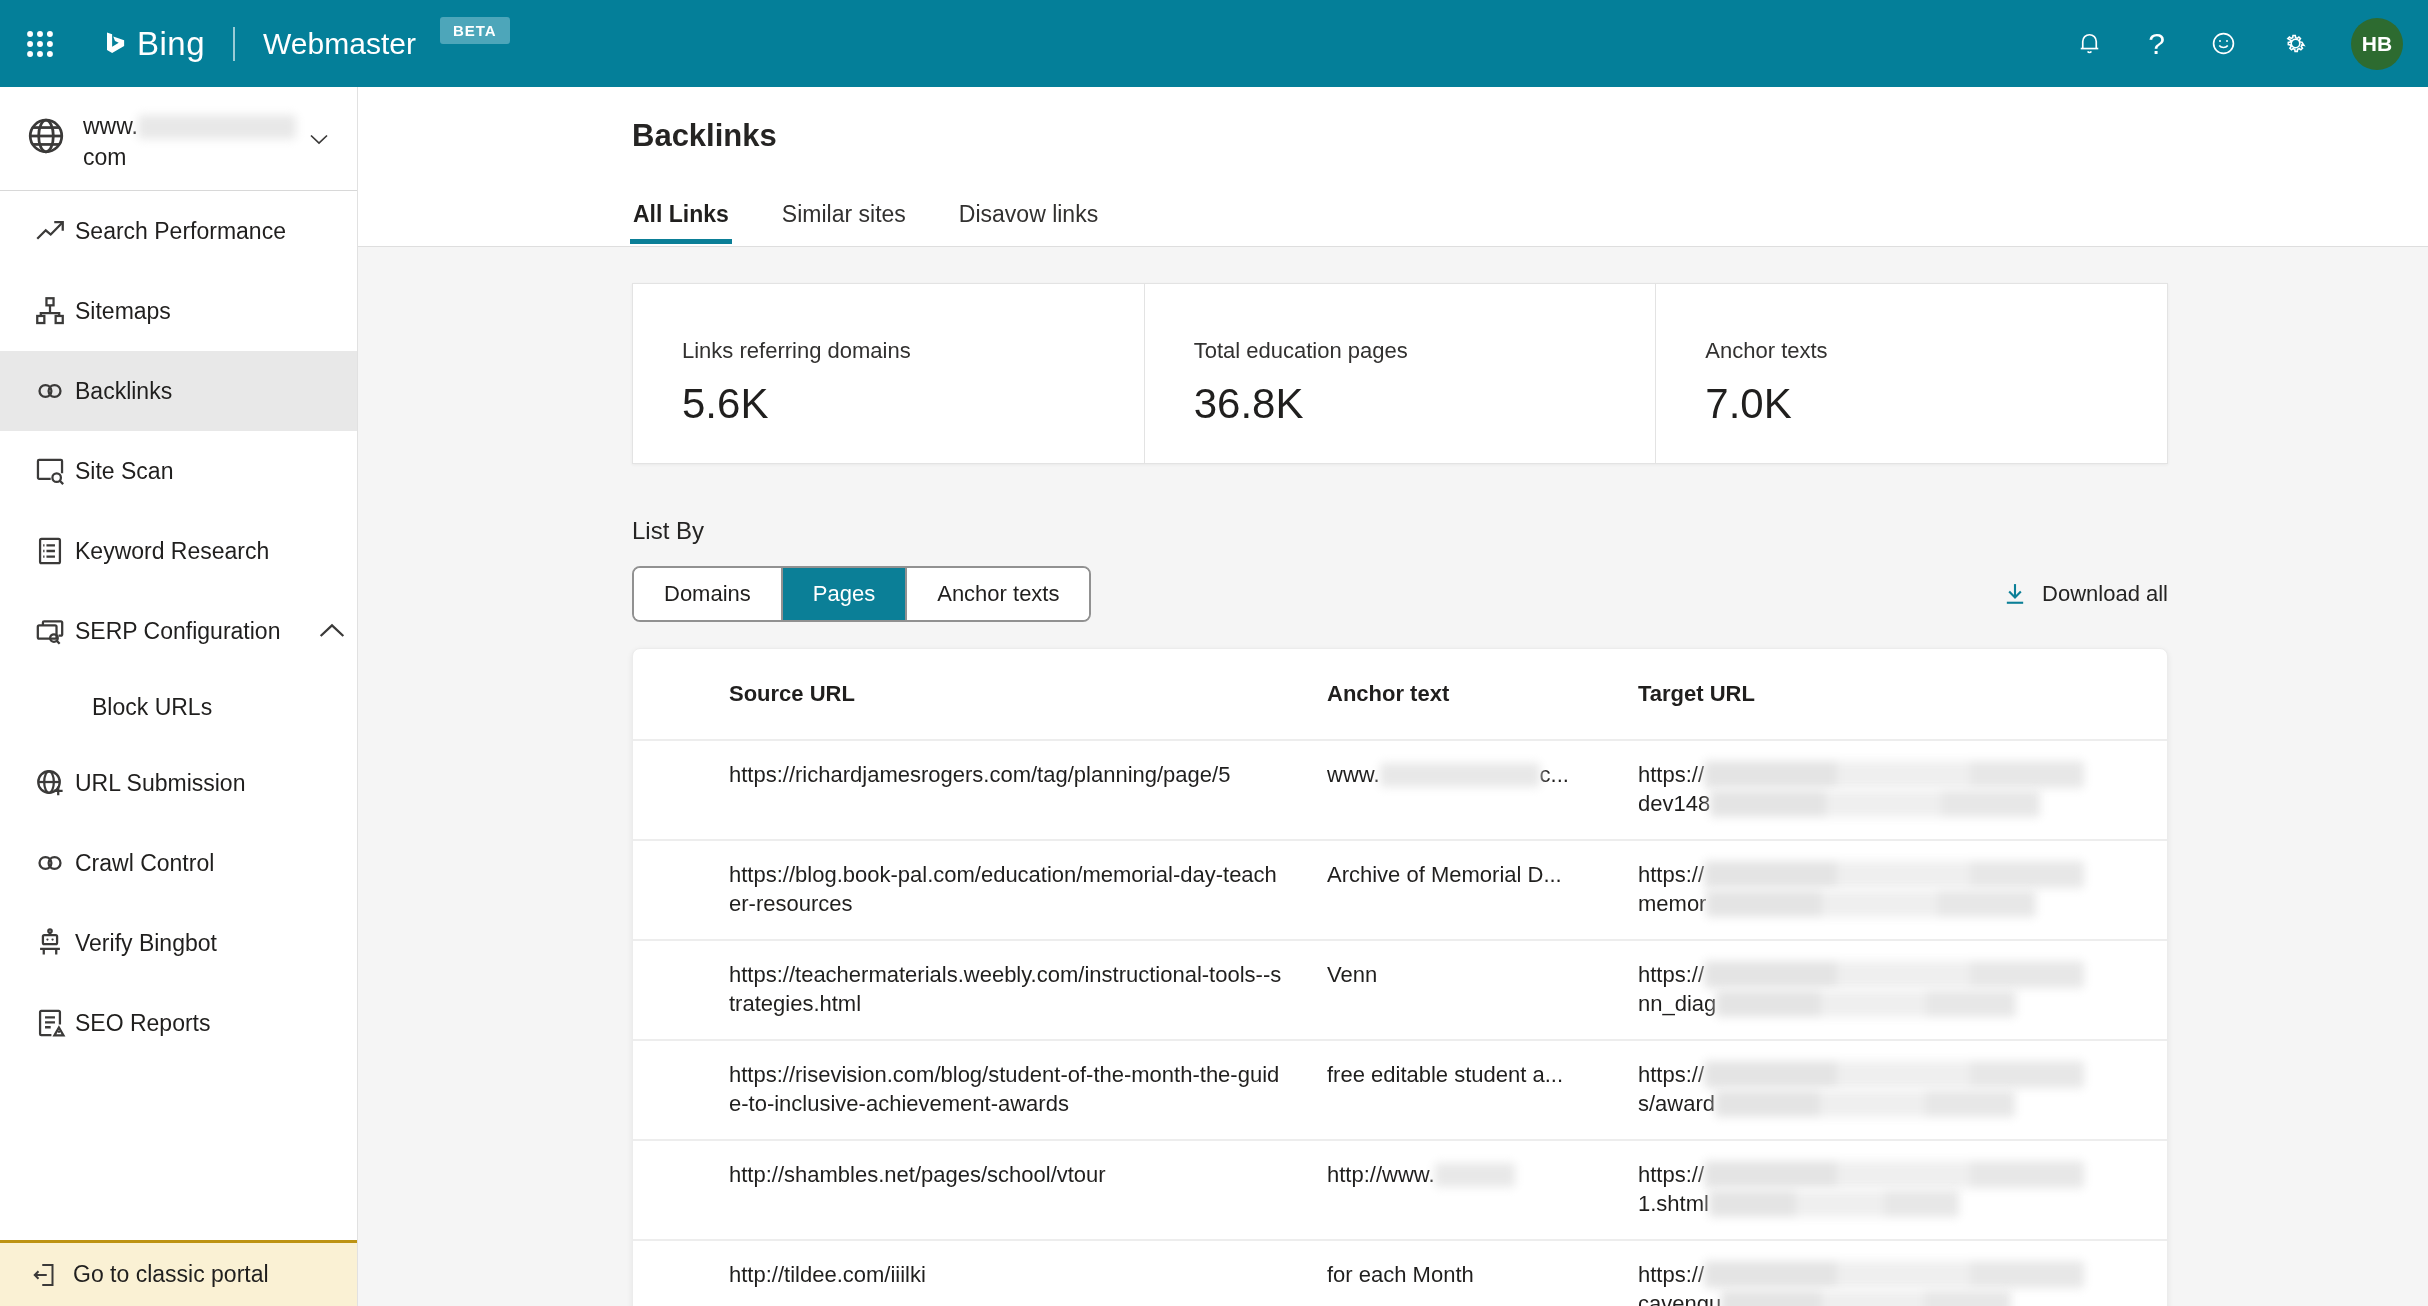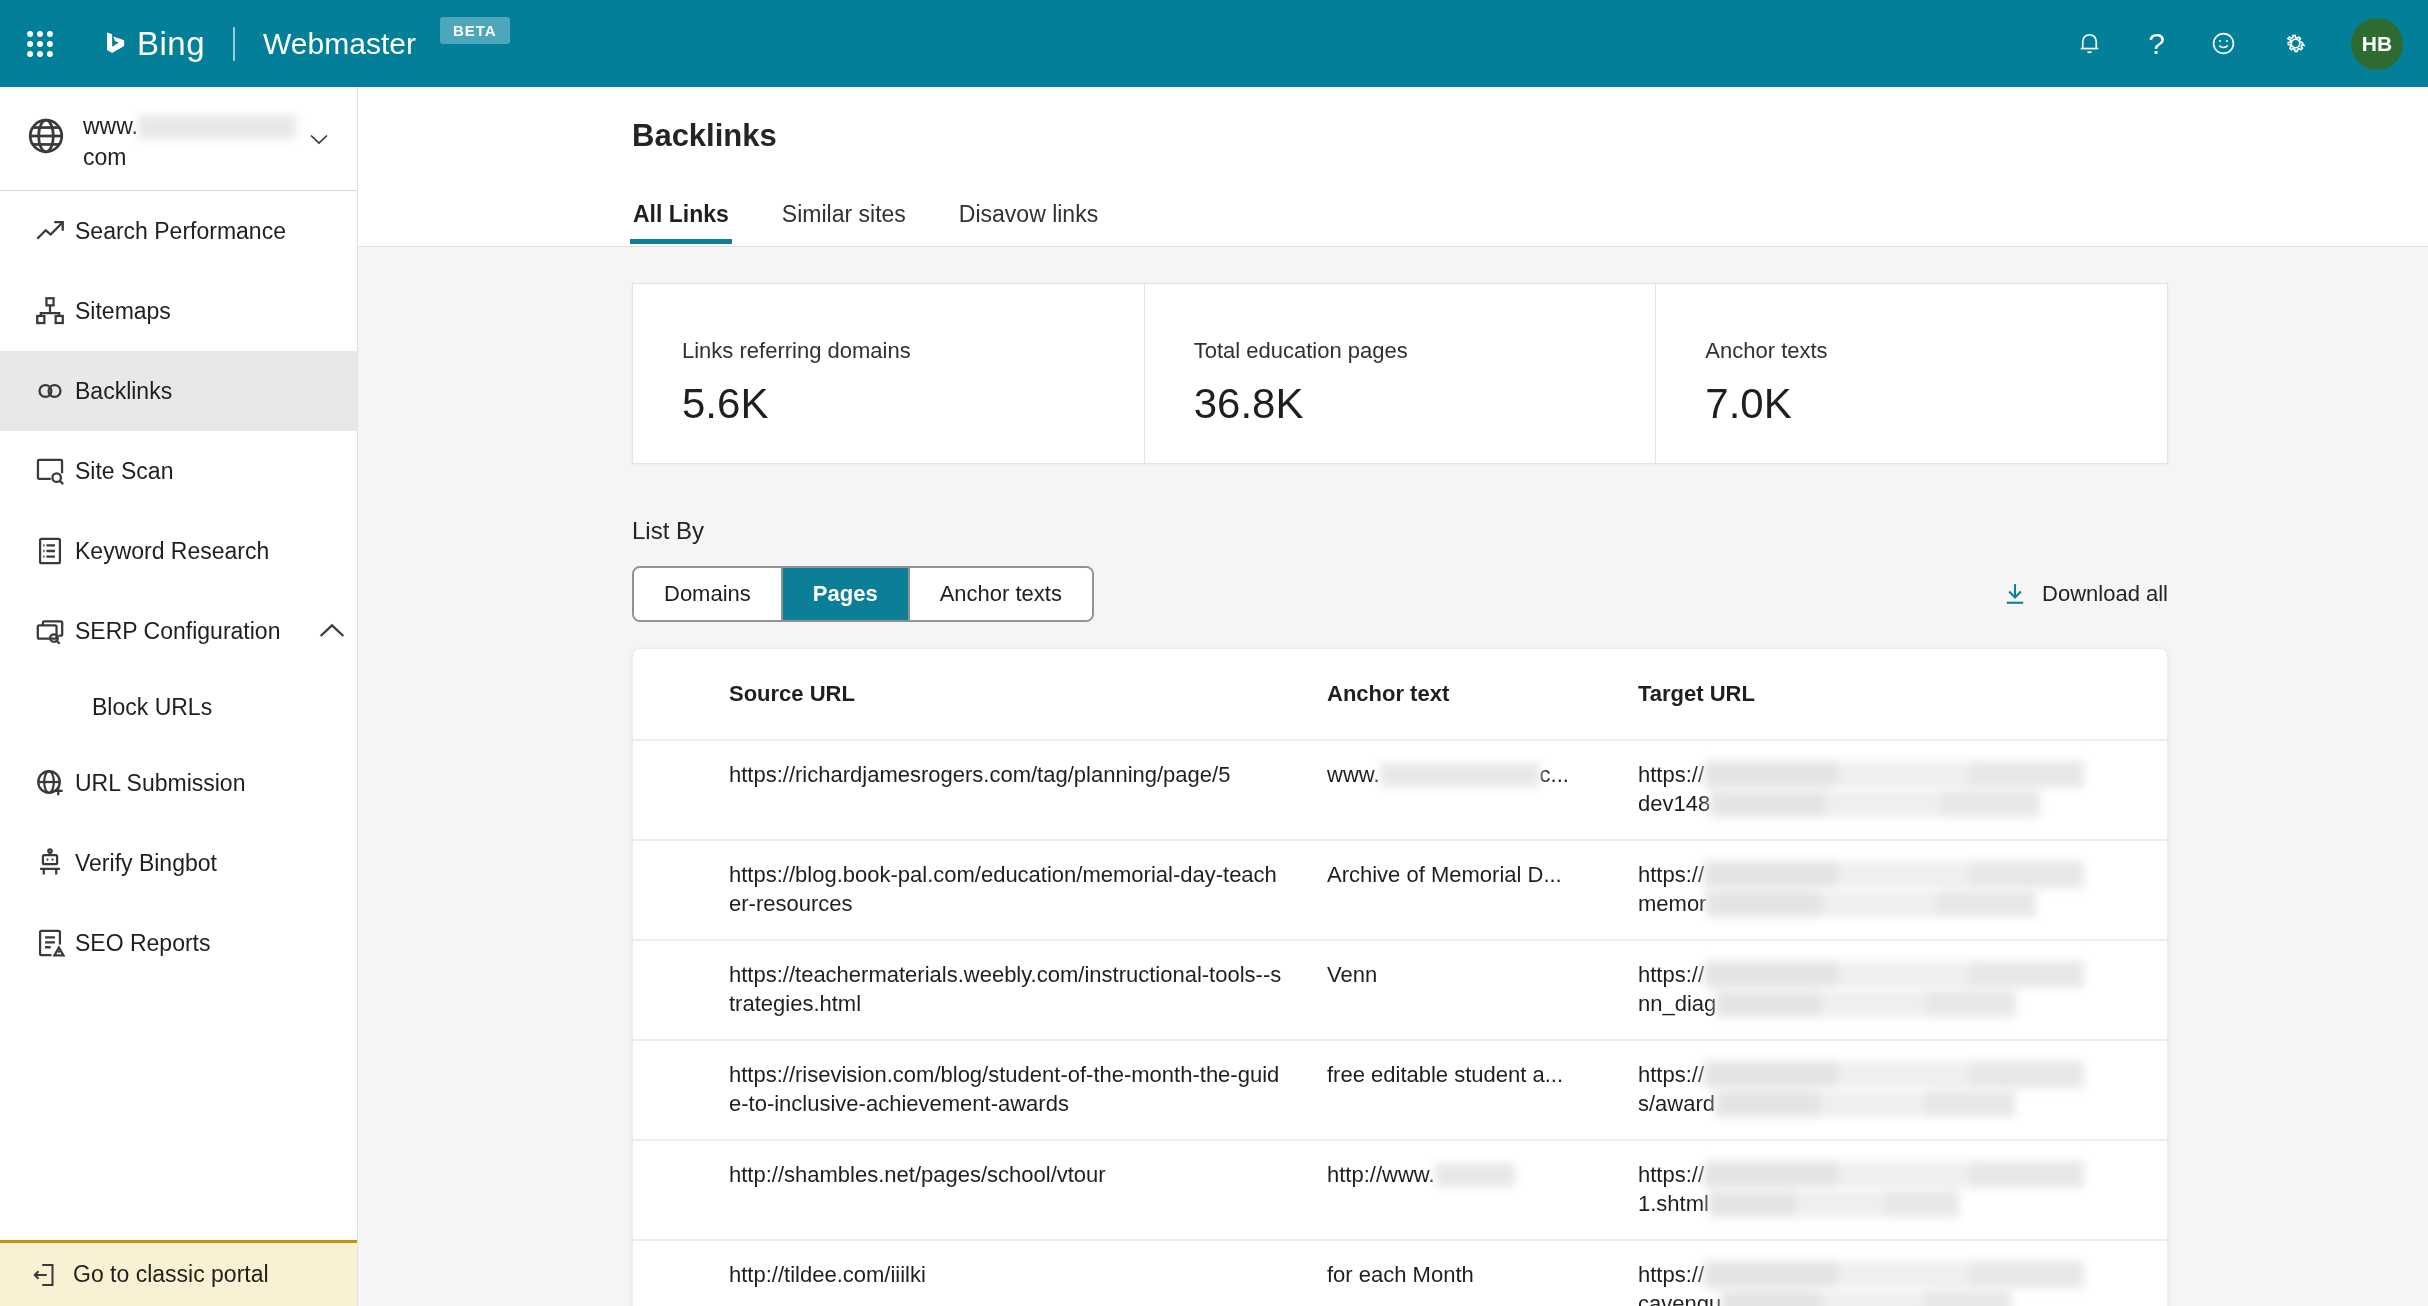--- a/index.html
+++ b/index.html
@@ -62,21 +62,21 @@
   .stat-label { font-size:22px; color:#323130; }
   .stat-value { font-size:42px; color:#201f1e; margin-top:16px; }
 
   .listby-label { margin-top:53px; font-size:24px; color:#252423; }
   .controls { margin-top:21px; display:flex; align-items:center; justify-content:space-between; }
   .segmented { display:flex; border:2px solid #919191; border-radius:8px; background:#fff;
     overflow:hidden; height:56px; }
   .seg { display:flex; align-items:center; padding:0 30px; font-size:22px; color:#201f1e;
     border-left:2px solid #919191; cursor:pointer; background:#fff; }
   .seg:first-child { border-left:0; }
-  .seg.active { background:#0b7f97; color:#fff;font-weight:bold; }
+  .seg.active { background:#0b7f97; color:#fff; }
   .download { display:flex; align-items:center; gap:13px; font-size:22px; color:#252423; cursor:pointer; }
   .download .icn { width:28px; height:28px; color:#0b7f97; }
 
   .table { margin-top:26px; background:#fff; border:1px solid #ececec; border-radius:8px;
     box-shadow:0 2px 6px rgba(0,0,0,.07); }
   .thead { display:grid; grid-template-columns:694px 311px 531px; height:90px; align-items:center;
     font-weight:700; font-size:22px; color:#201f1e; }
   .trow { display:grid; grid-template-columns:694px 311px 531px; border-top:2px solid #ededed;
     padding:19px 0 21px; min-height:98px; font-size:22px; line-height:29px; color:#201f1e; }
   .cell-1 { padding-left:96px; padding-right:40px; word-break:break-all; }
@@ -239,20 +239,29 @@
             <ellipse cx="11.3" cy="11.3" rx="3.4" ry="7.6"></ellipse>
             <path d="M3.7 11.3h15.2"></path>
             <path d="M17.8 14.4v6.2 M14.7 17.5h6.2"></path>
           </svg>
         </span>
         <span class="nav-label">URL Submission</span>
       </div>
       <div class="nav-item">
         <span class="icn " style="">
           <svg viewBox="0 0 24 24" fill="none" stroke="currentColor" stroke-width="1.6">
+            <circle cx="8.8" cy="12" r="4.2"></circle>
+            <circle cx="15.2" cy="12" r="4.2"></circle>
+          </svg>
+        </span>
+        <span class="nav-label">Crawl Control</span>
+      </div>
+      <div class="nav-item">
+        <span class="icn " style="">
+          <svg viewBox="0 0 24 24" fill="none" stroke="currentColor" stroke-width="1.6">
             <circle cx="12" cy="3.6" r="1.2"></circle>
             <path d="M12 4.8v1.6"></path>
             <rect x="7" y="6.4" width="10" height="6.4" rx="1"></rect>
             <circle cx="10.2" cy="9.6" r=".8" fill="currentColor" stroke="none"></circle>
             <circle cx="13.8" cy="9.6" r=".8" fill="currentColor" stroke="none"></circle>
             <path d="M5 16.2h14 M7.6 16.2v4 M16.4 16.2v4"></path>
           </svg>
         </span>
         <span class="nav-label">Verify Bingbot</span>
       </div>

